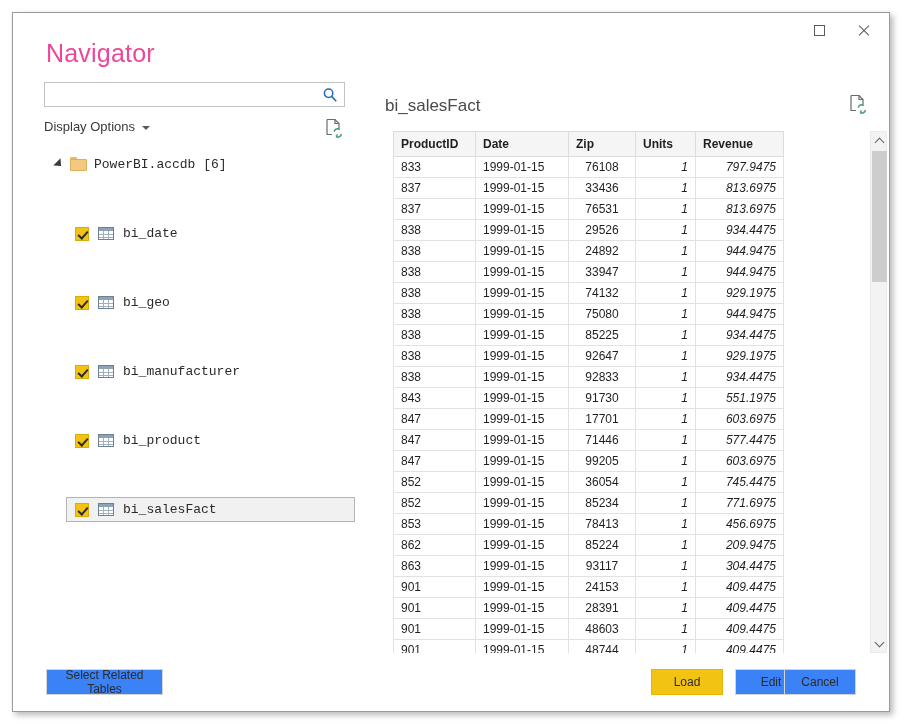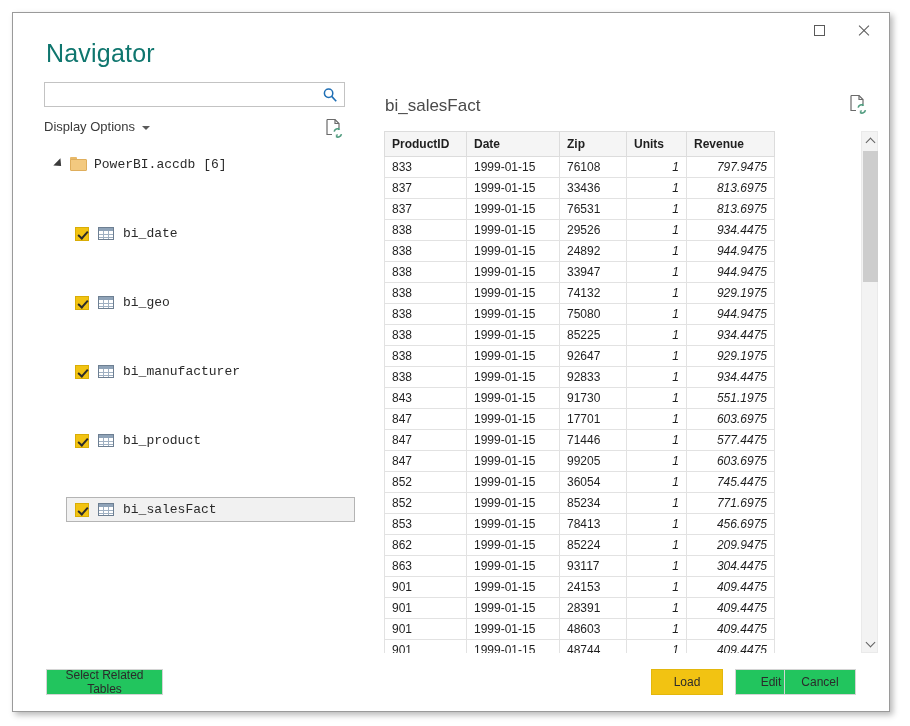--- a/index.html
+++ b/index.html
@@ -40,21 +40,21 @@
   .glyph-close::before, .glyph-close::after {
     content: ""; position: absolute; left: 0; top: 6px;
     width: 14px; height: 1px; background: #5a5a5a;
   }
   .glyph-close::before { transform: rotate(45deg); }
   .glyph-close::after  { transform: rotate(-45deg); }
 
   
   .page-title {
     position: absolute; left: 33px; top: 26px;
-    font-size: 25px; color: #0f766e; font-weight: 400;
+    font-size: 25px; color: #ec4899; font-weight: 400;
     letter-spacing: 0.2px;
   }
 
   
   .left-pane { position: absolute; left: 31px; top: 69px; width: 311px; }
 
   .search-wrap {
     position: relative; width: 301px; height: 25px;
     border: 1px solid #c3c3c3; background: #ffffff;
     display: flex; align-items: center;
@@ -147,21 +147,21 @@
   .right-pane { position: absolute; left: 360px; top: 69px; width: 505px; }
   .preview-title {
     position: absolute; left: 12px; top: 14px;
     font-size: 17px; color: #4a4a4a;
   }
   .preview-refresh {
     position: absolute; right: 10px; top: 12px; width: 20px; height: 21px; cursor: pointer;
   }
 
   .grid-wrap {
-    position: absolute; left: 11px; top: 49px;
+    position: absolute; left: 20px; top: 49px;
     width: 494px; height: 522px;
   }
   .grid-scroll {
     position: absolute; left: 0; top: 0; width: 471px; height: 522px;
     overflow: hidden;
   }
   table.preview {
     border-collapse: collapse; width: 390px; table-layout: fixed;
     font-size: 12px;
   }
@@ -170,21 +170,21 @@
     font-size: 12px; font-weight: bold; color: #1f1f1f;
     text-align: left; padding: 5px 7px; height: 25px;
   }
   table.preview td {
     border: 1px solid #e2e2e2; padding: 3px 7px;
     height: 21px; color: #1f1f1f; white-space: nowrap;
   }
   td.num { text-align: right; font-style: italic; }
   th.c0, td.c0 { width: 82px; }
   th.c1, td.c1 { width: 93px; }
-  th.c2, td.c2 { width: 67px; }
+  th.c2, td.c2 { width: 67px; text-align: center; }
   th.c3, td.c3 { width: 60px; }
   th.c4, td.c4 { width: 88px; }
 
   
   .vscroll {
     position: absolute; right: 0; top: 0; width: 17px; height: 522px;
     background: #f3f3f3; border: 1px solid #eaeaea;
   }
   .sb-arrow {
     position: absolute; left: 0; width: 17px; height: 17px;
@@ -199,21 +199,21 @@
   .chev.down { transform: rotate(45deg); margin-bottom: 3px; }
   .sb-thumb {
     position: absolute; left: 1px; top: 19px; width: 15px; height: 131px;
     background: #cdcdcd; cursor: pointer;
   }
 
   
   .footer { position: absolute; left: 0; bottom: 0; width: 100%; height: 56px; }
   .btn {
     position: absolute; height: 26px;
-    border: 1px solid #d4d4d4; background: #22c55e;
+    border: 1px solid #d4d4d4; background: #3b82f6;
     font-family: "Liberation Sans", sans-serif; font-size: 12px; color: #2b2b2b;
     cursor: pointer; display: flex; align-items: center; justify-content: center;
   }
   .btn-related { left: 33px; top: 14px; width: 117px; }
   .btn-load {
     right: 166px; top: 14px; width: 72px;
     background: #f2c312; border-color: #e3b70c;
   }
   .btn-edit { right: 82px; top: 14px; width: 72px; }
   .btn-cancel { right: 0px; top: 14px; width: 72px; margin-right: 33px; }

